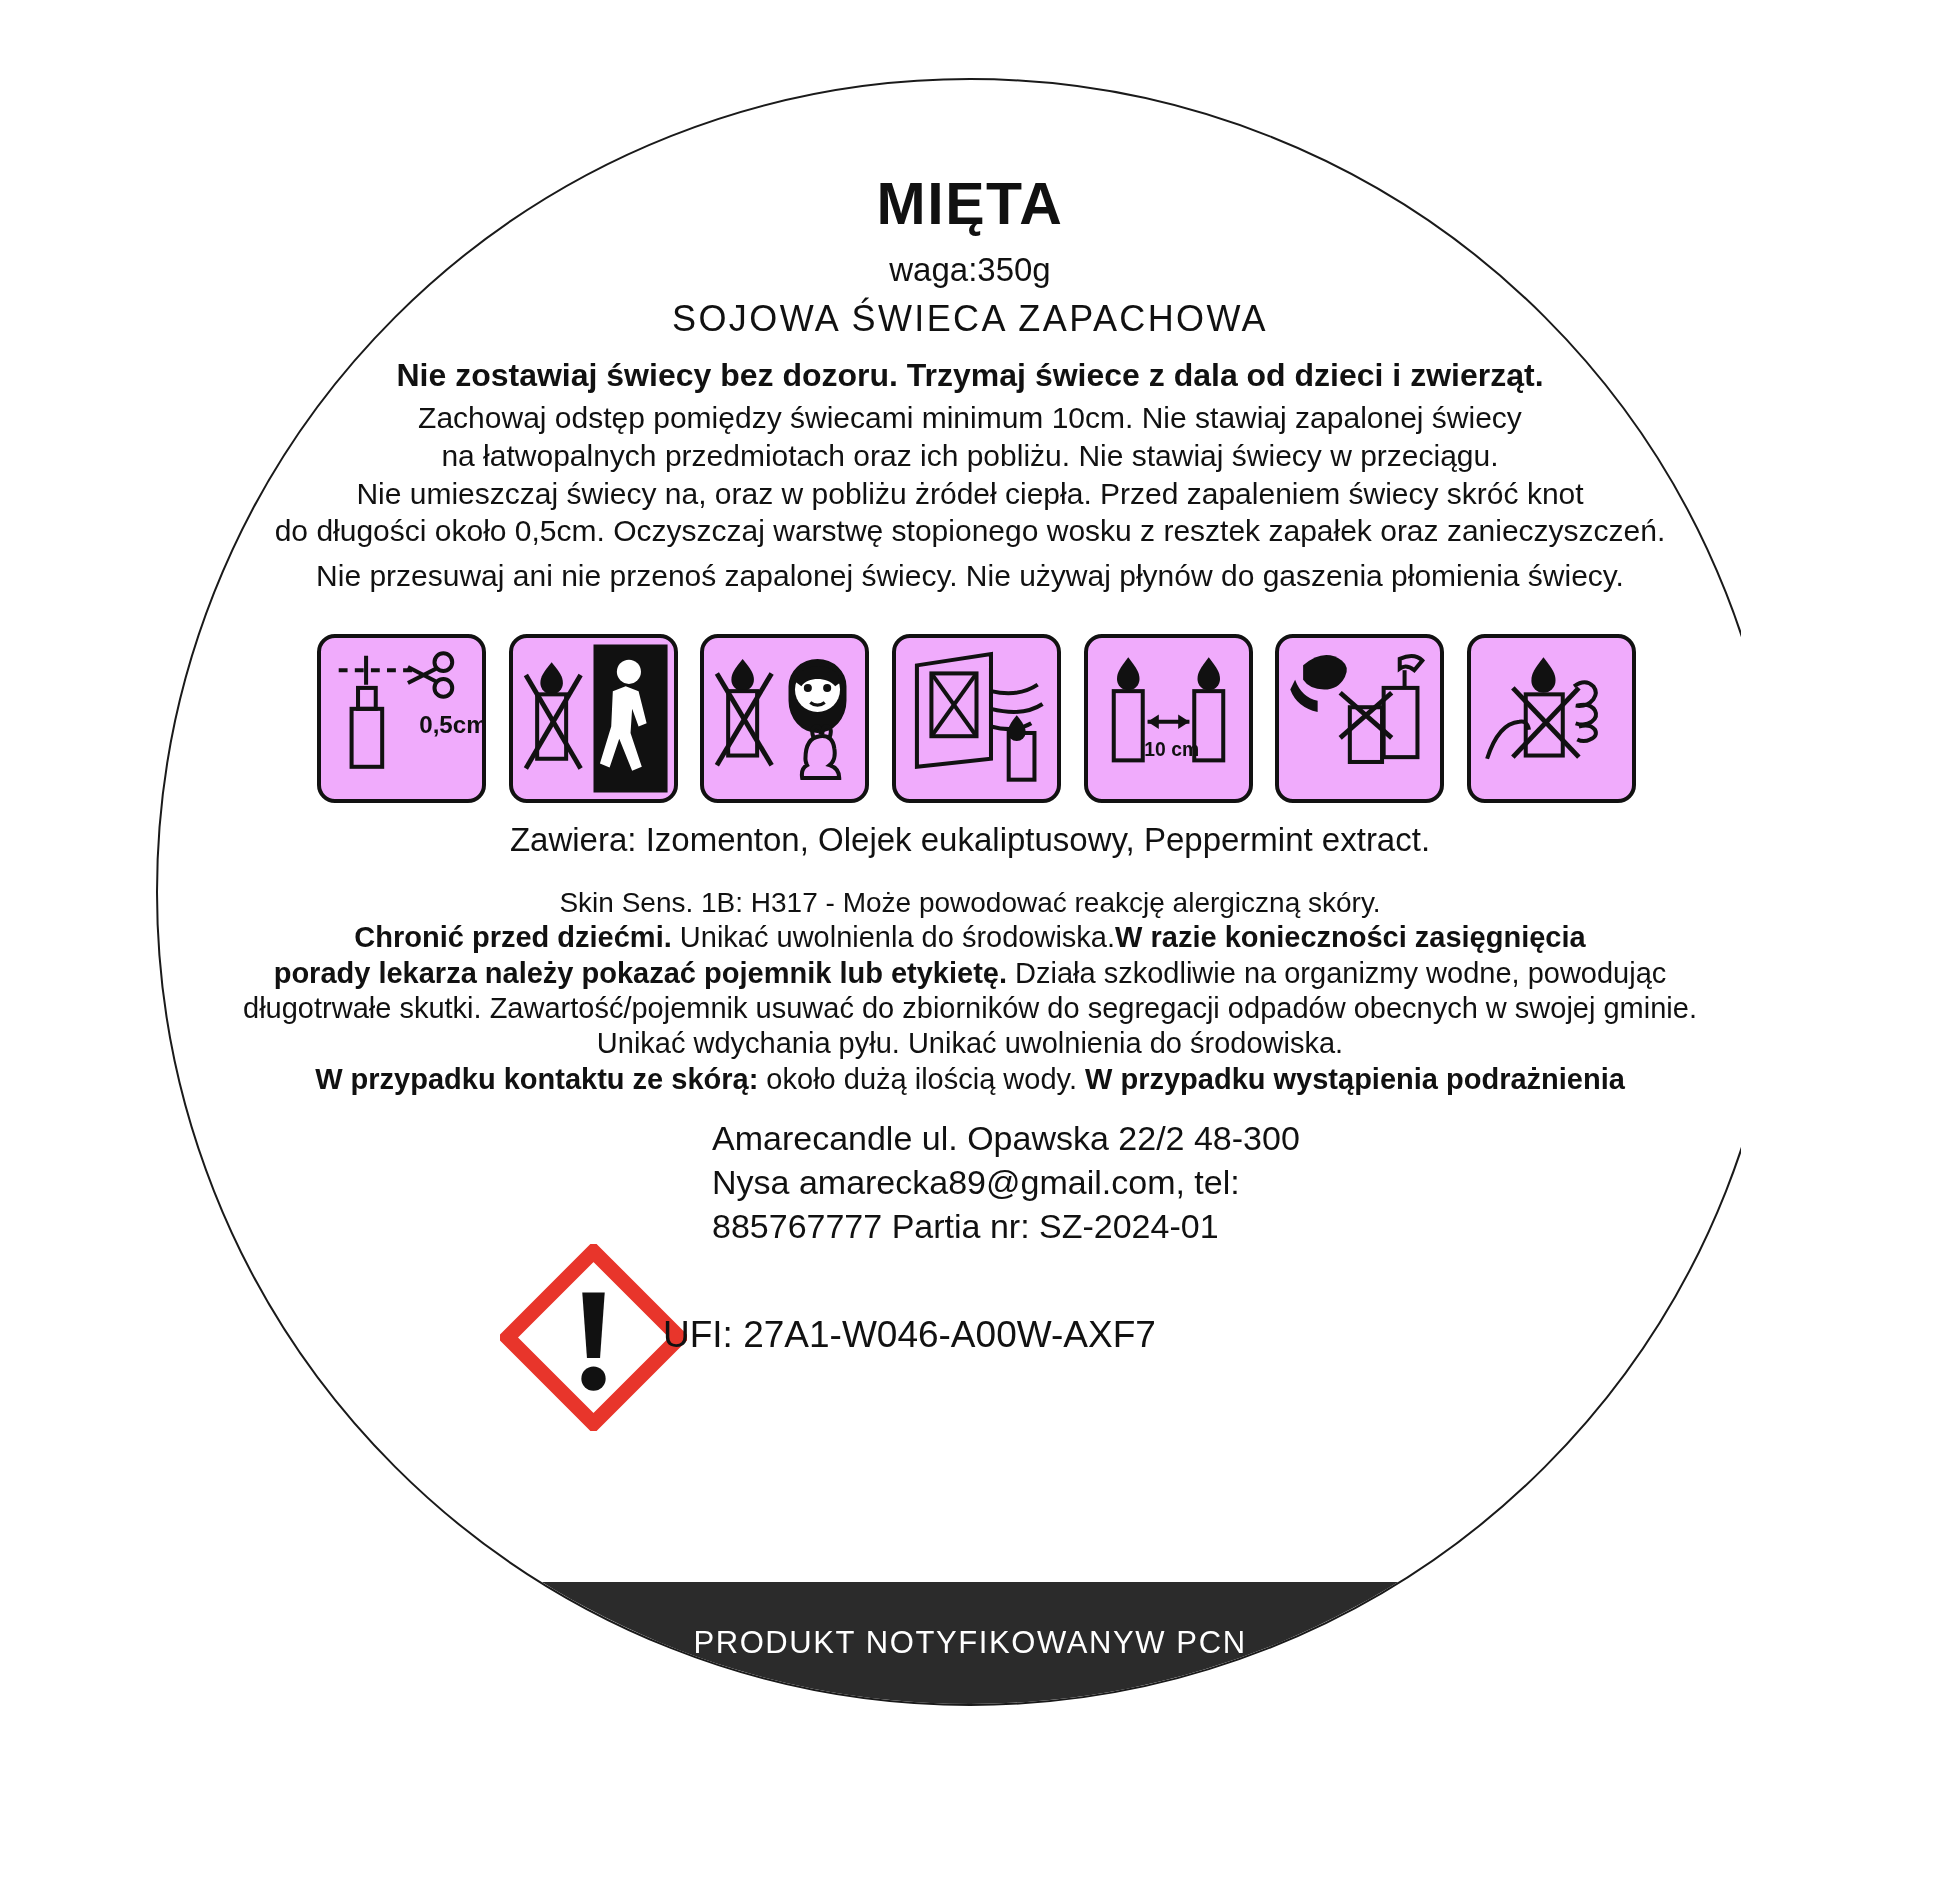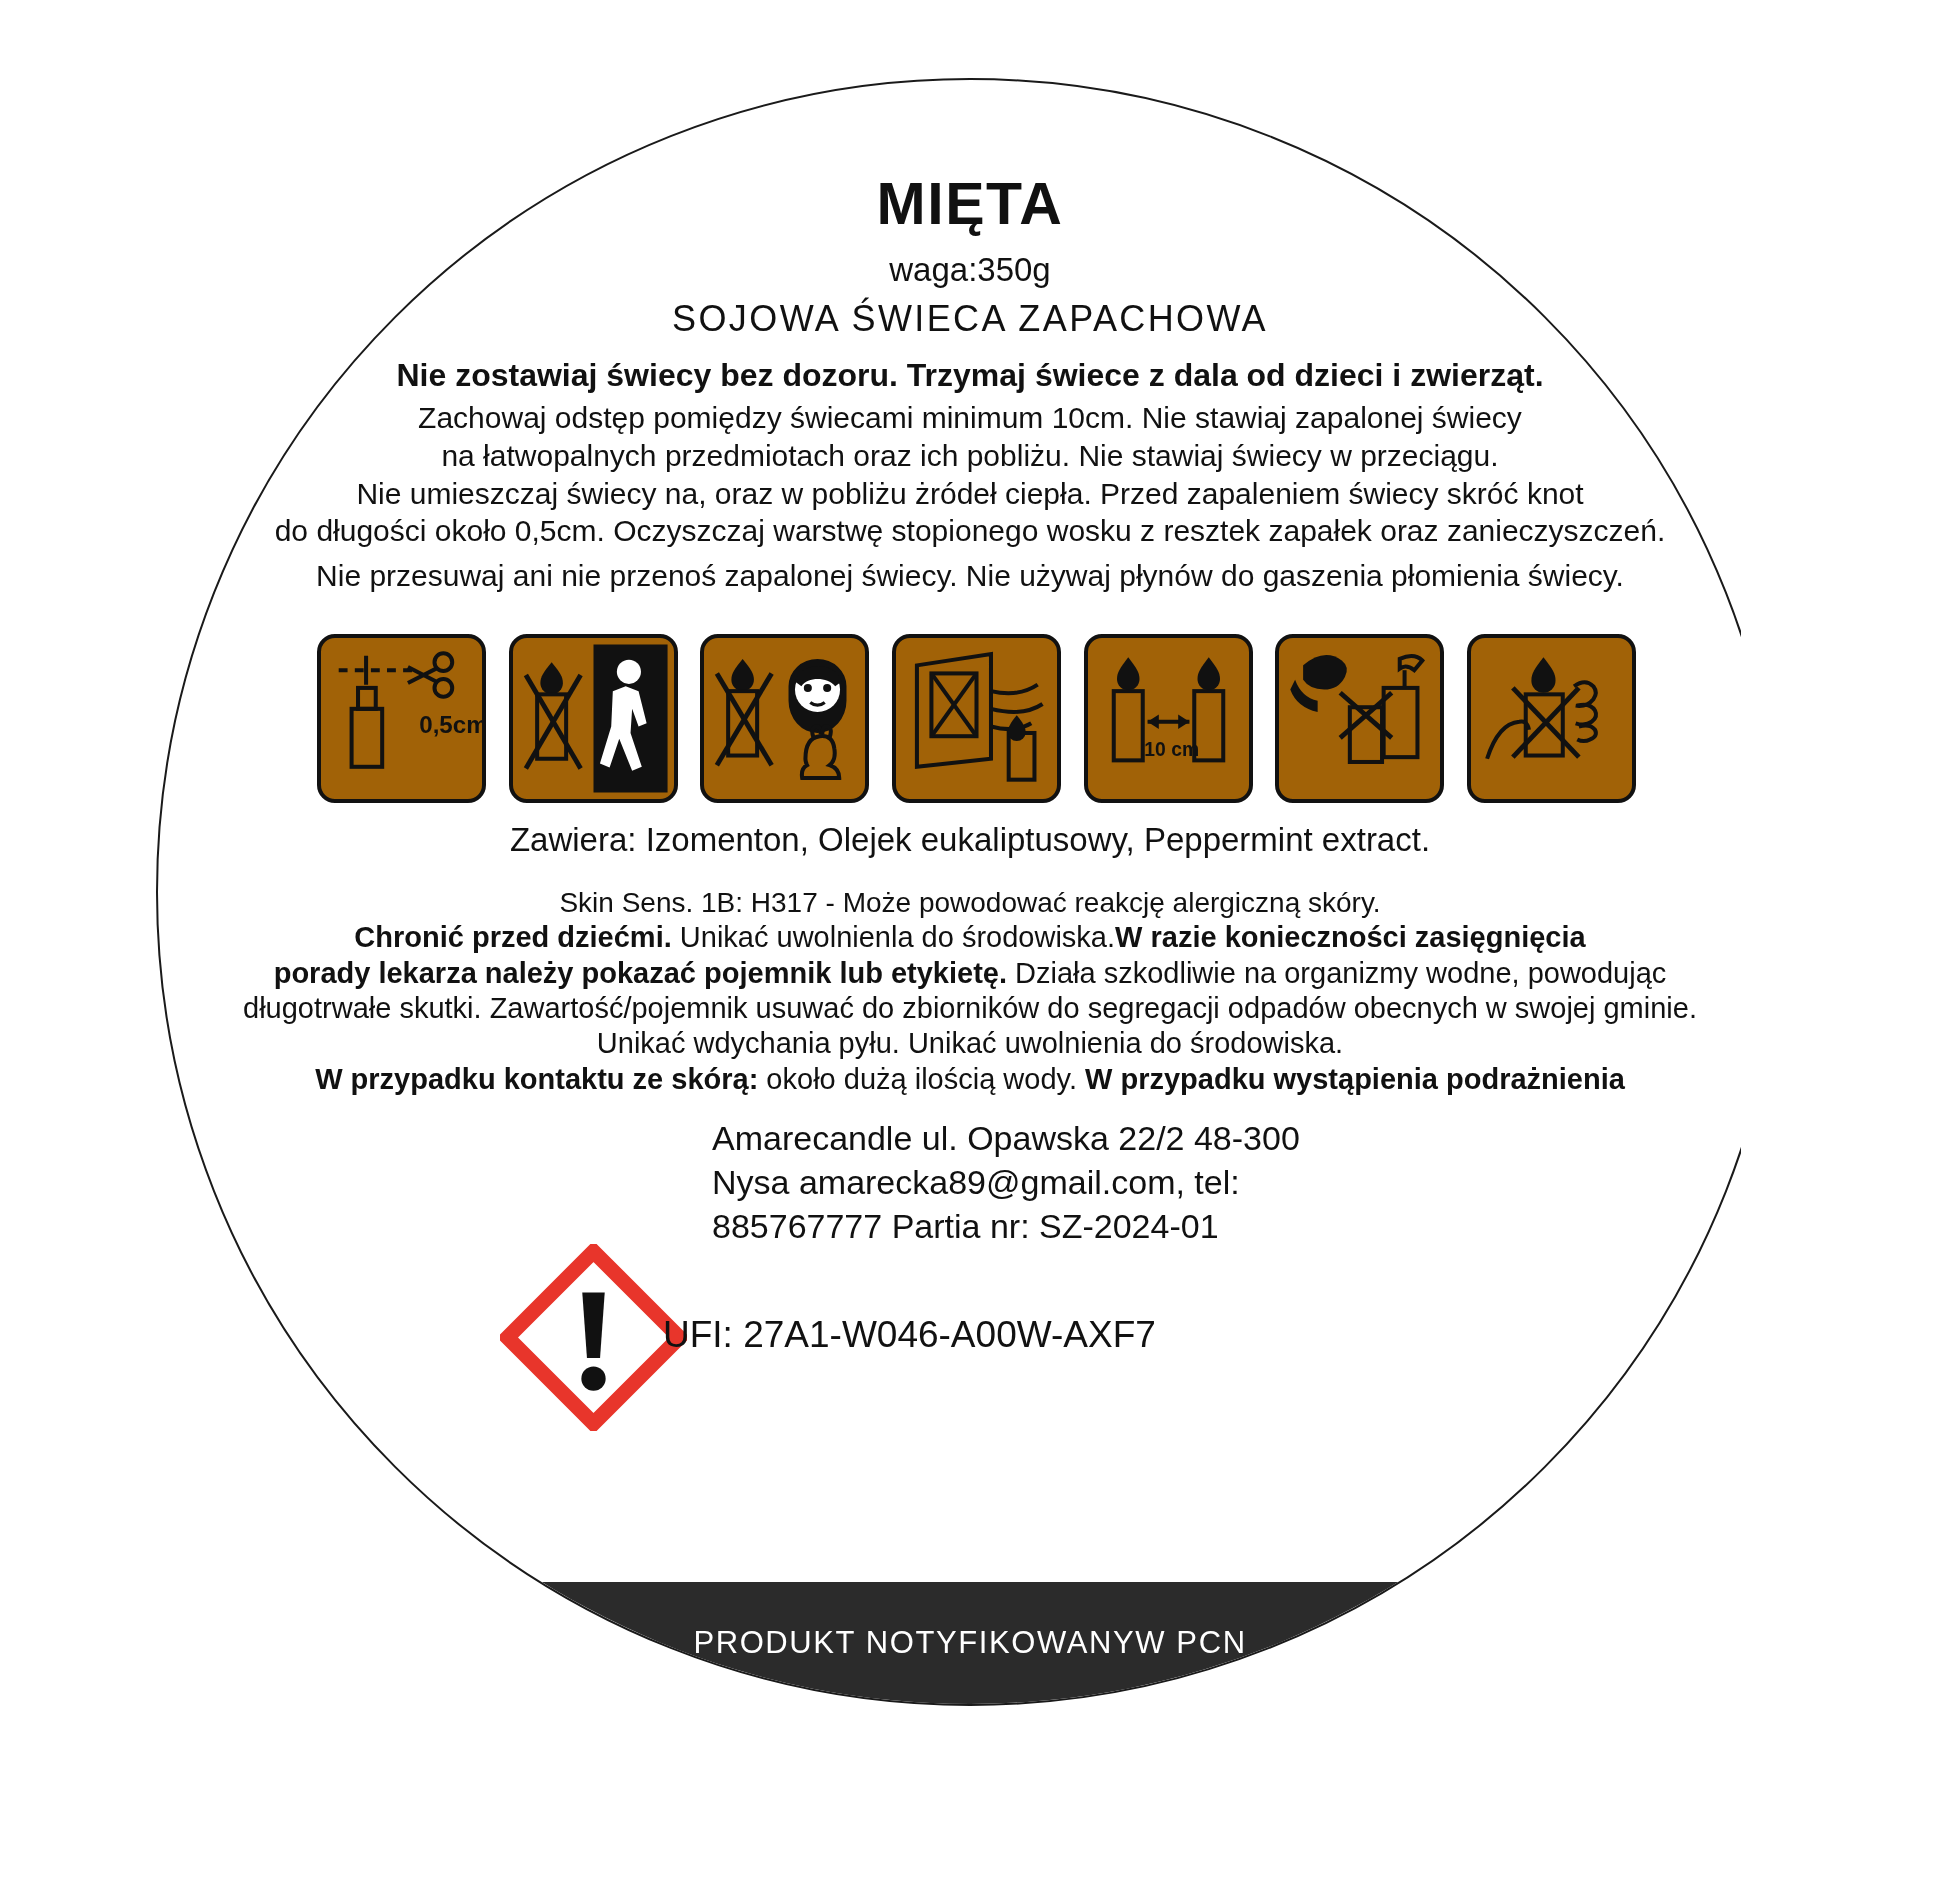--- a/index.html
+++ b/index.html
@@ -89,21 +89,21 @@
     display: flex;
     justify-content: space-between;
   }
   .picto {
     width: 169px;
     height: 169px;
     border: 4.1px solid #111111;
     border-radius: 18px;
     box-sizing: border-box;
     position: relative;
-    background: #a16207;
+    background: #f0abfc;
   }
   .picto svg { display: block; width: 100%; height: 100%; }
 
   .contains {
     position: absolute;
     left: 0; right: 0;
     top: 741px;
     font-size: 33px;
   }
   .hazard-block {

